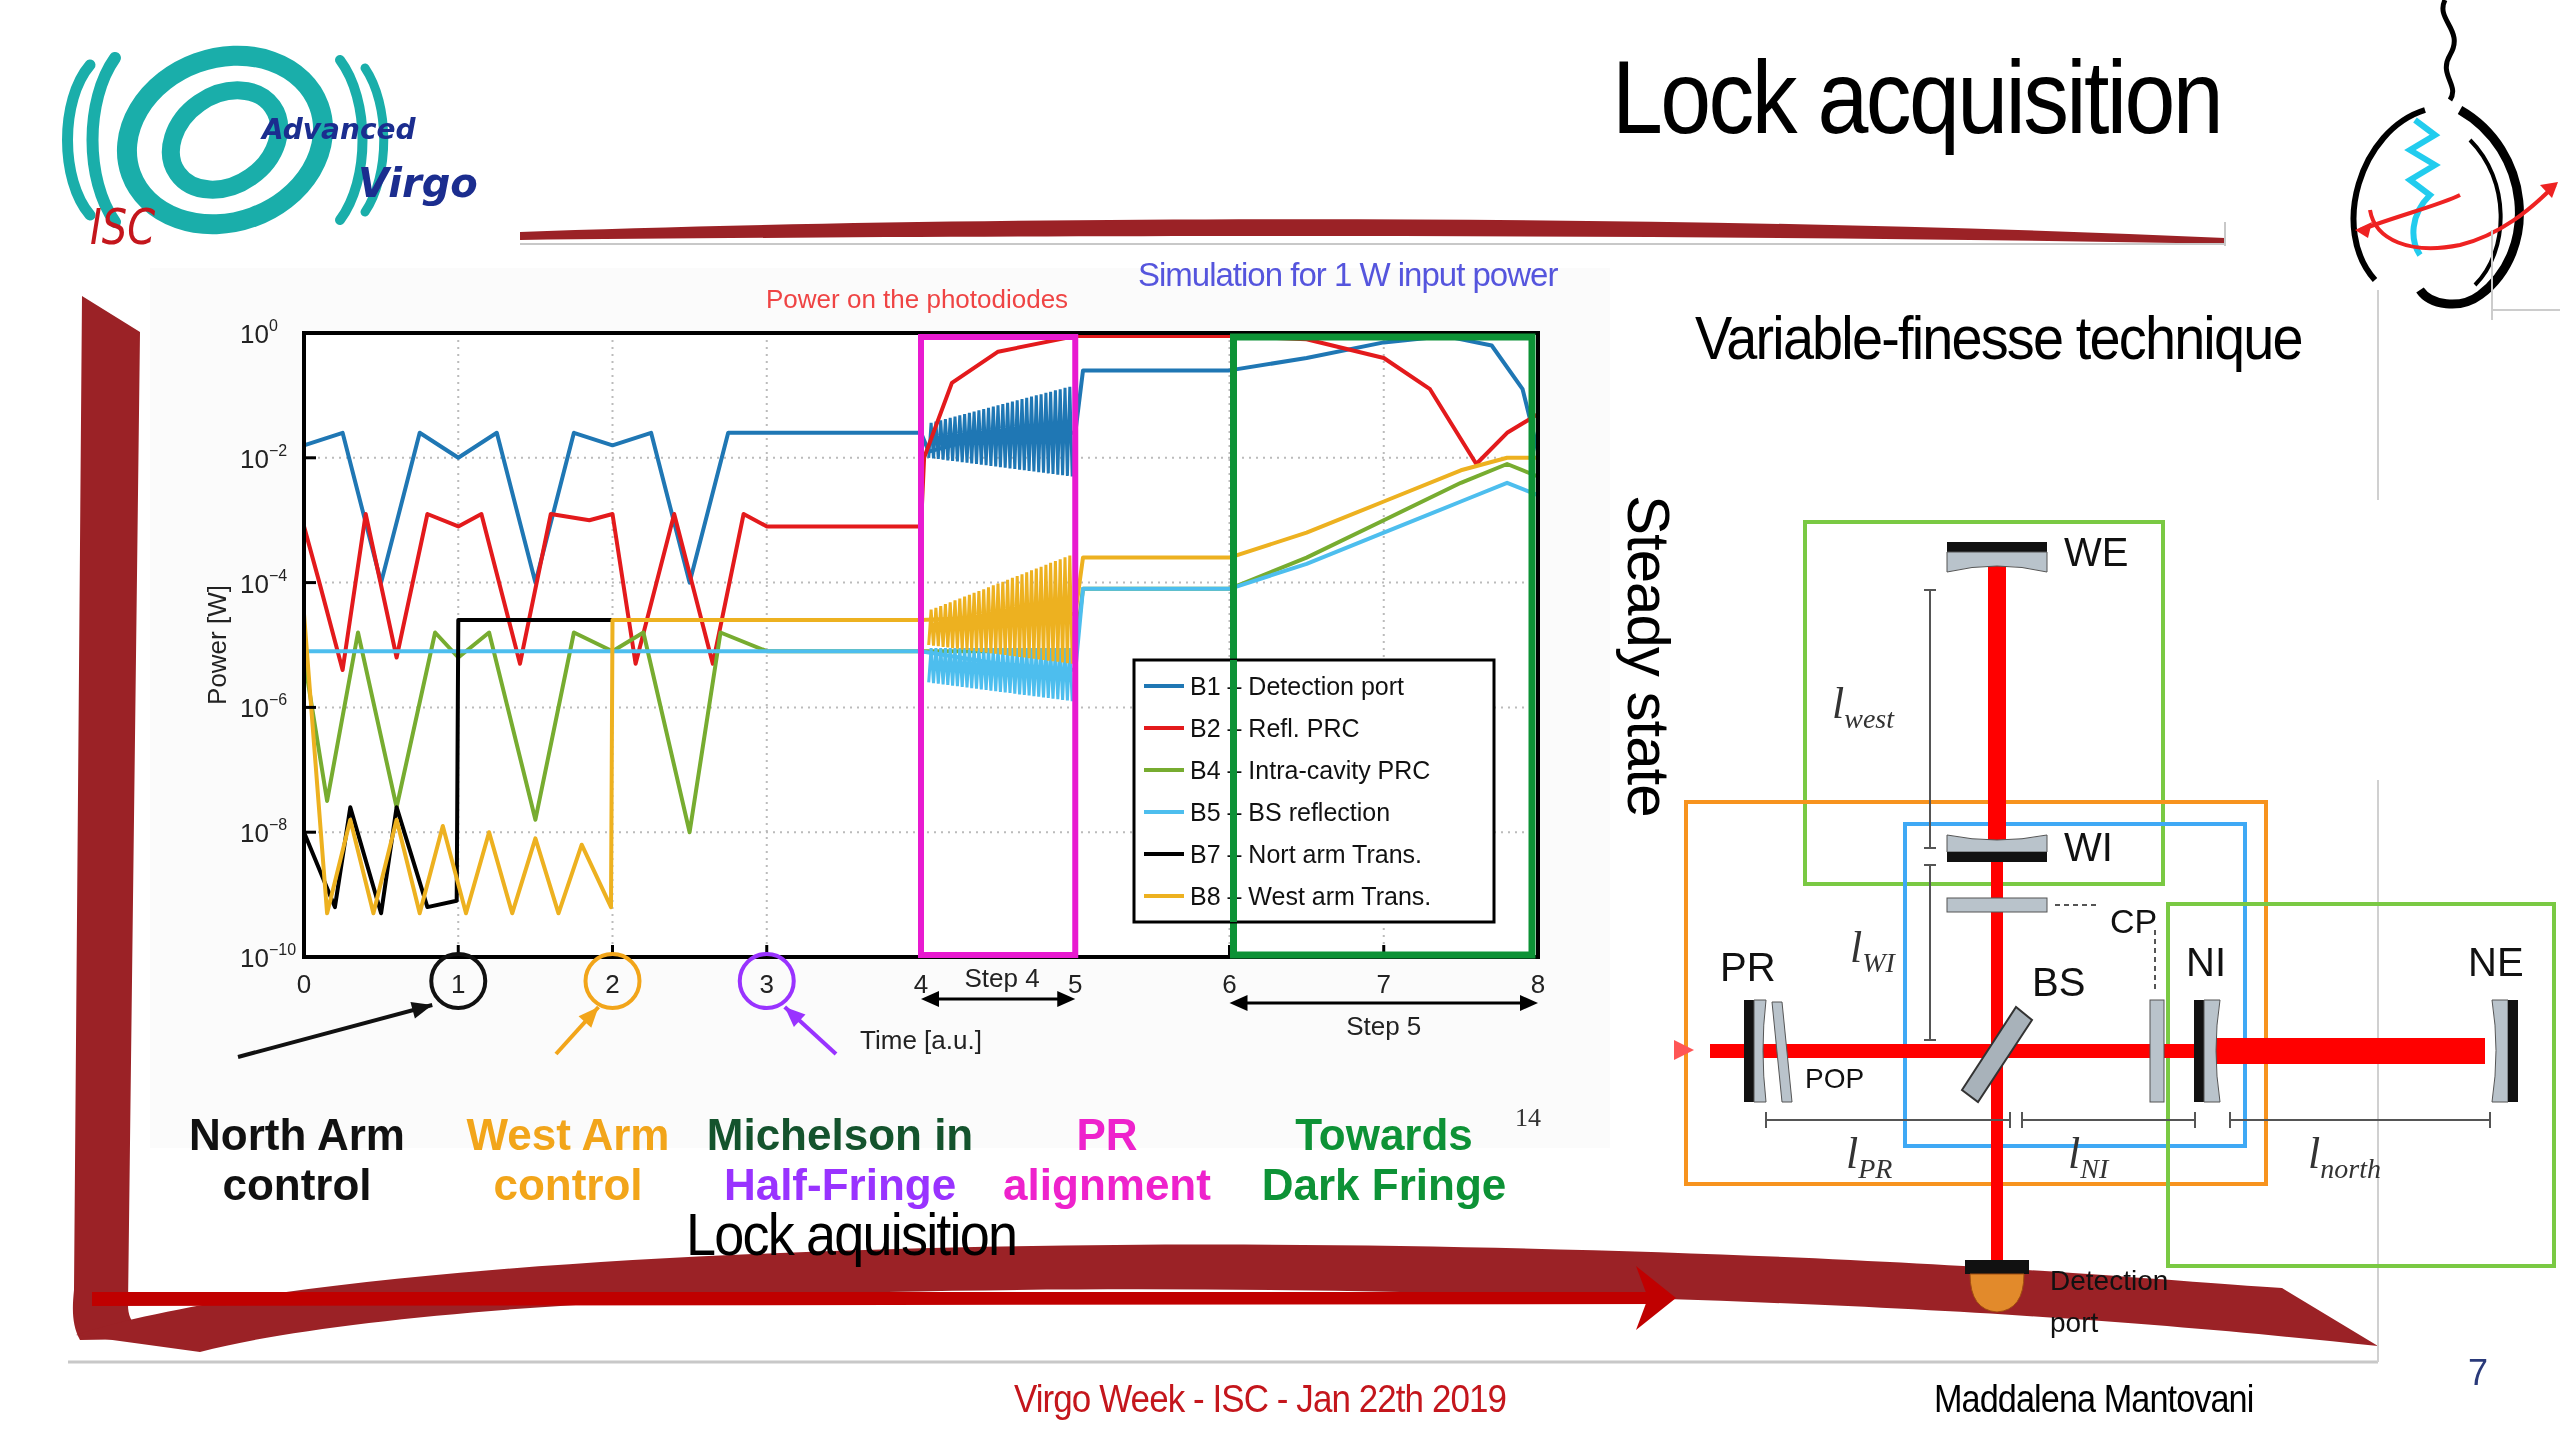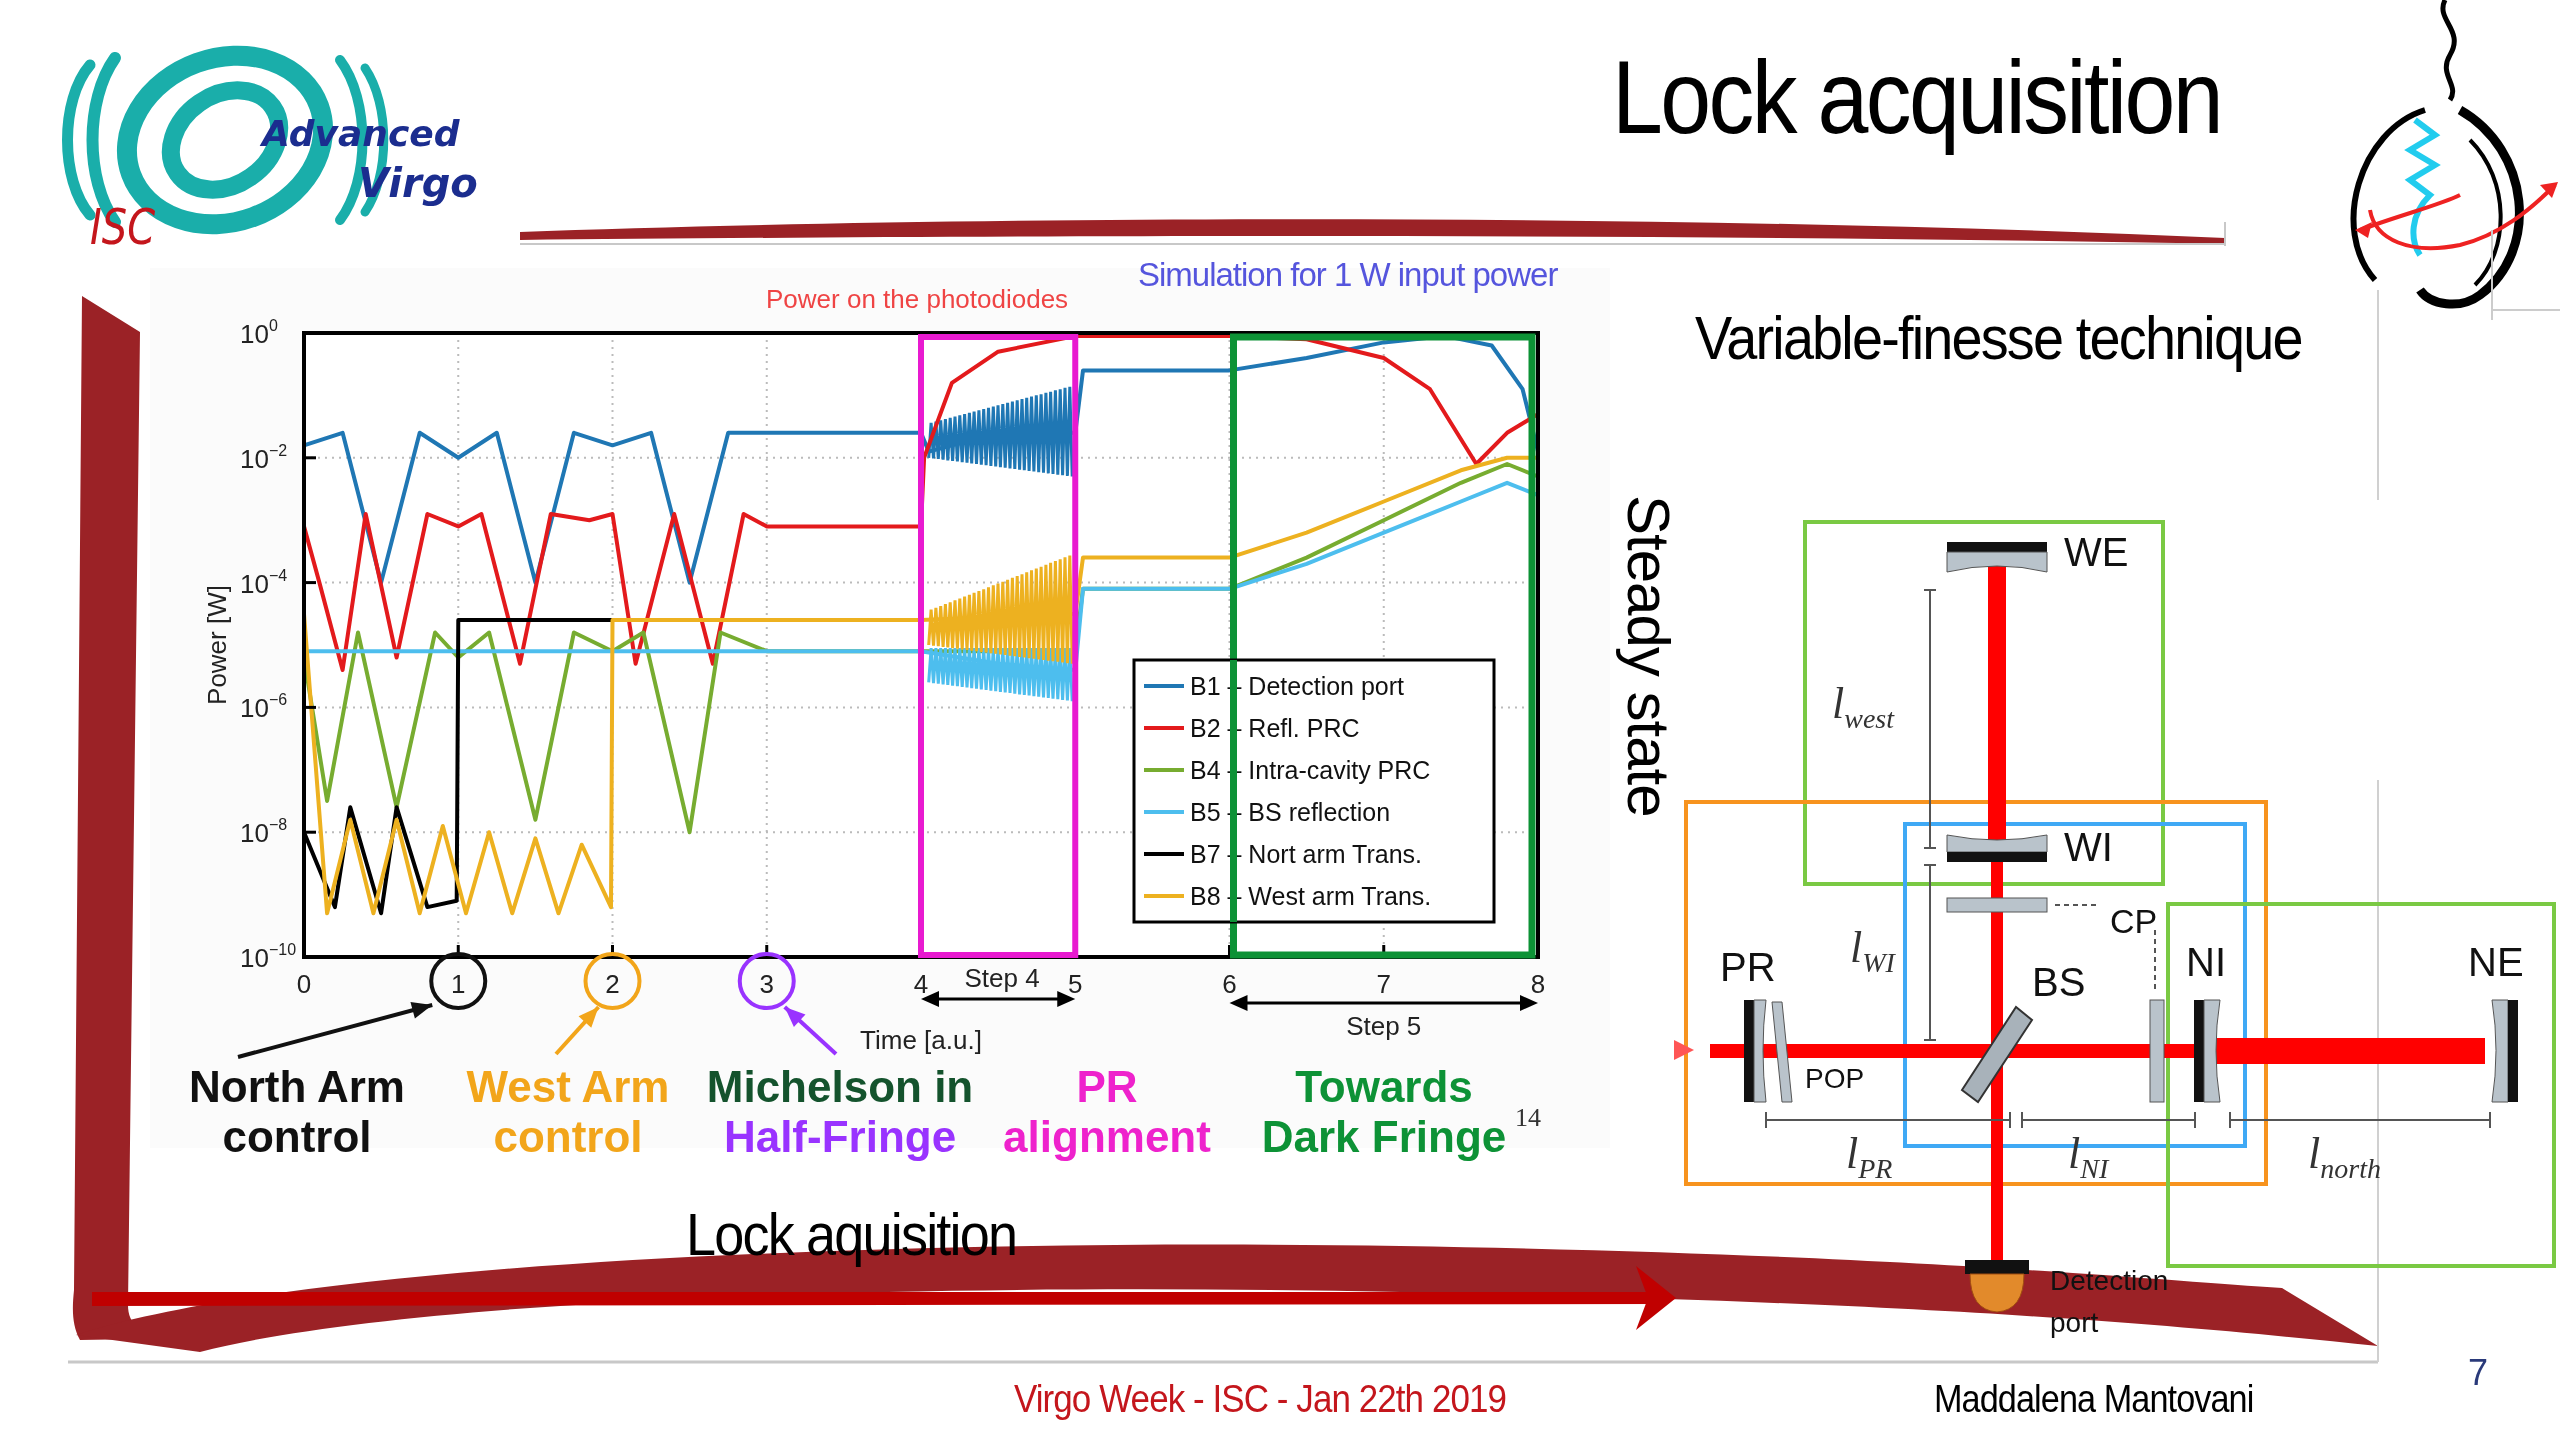--- a/index.html
+++ b/index.html
@@ -1,31 +1,31 @@
 <!DOCTYPE html>
 <html><head>
 <meta charset="utf-8">
 <style>
   html, body { margin:0; padding:0; background:#ffffff; }
   body { width:2560px; height:1440px; position:relative; overflow:hidden; font-family:"Liberation Sans", sans-serif; }
   .abs { position:absolute; }
   #title { left:1612px; top:38px; font-size:104px; color:#000; letter-spacing:-3px; transform:scaleX(0.88); transform-origin:left top; white-space:nowrap; }
-  #logo-text-1 { left:262px; top:113px; font-size:36px; font-style:italic; font-weight:bold; color:#1b2d8f; font-family:"DejaVu Sans", sans-serif; }
+  #logo-text-1 { left:262px; top:113px; font-size:28px; font-style:italic; font-weight:bold; color:#1b2d8f; font-family:"DejaVu Sans", sans-serif; }
   #logo-text-2 { left:358px; top:160px; font-size:40px; font-style:italic; font-weight:bold; color:#1b2d8f; font-family:"DejaVu Sans", sans-serif; }
   #logo-isc { left:90px; top:198px; font-size:50px; font-style:italic; color:#c4161c; font-family:"DejaVu Sans", sans-serif; transform:scaleX(0.8); transform-origin:left top; }
   #panel { left:150px; top:268px; width:1460px; height:880px; background:#fbfbfb; }
   #sim-note { left:1138px; top:256px; font-size:33px; color:#5555dd; letter-spacing:-1px; white-space:nowrap; }
   #chart-title { left:766px; top:284px; font-size:26px; color:#ef4444; white-space:nowrap; }
   #vft { left:1695px; top:302px; font-size:62px; color:#000; letter-spacing:-2px; transform:scaleX(0.9); transform-origin:left top; white-space:nowrap; }
   #steady { left:1614px; top:495px; font-size:60px; color:#000; writing-mode:vertical-rl; white-space:nowrap; letter-spacing:-1px; }
   #lockaq { left:686px; top:1200px; font-size:60px; color:#000; letter-spacing:-2px; transform:scaleX(0.9); transform-origin:left top; white-space:nowrap; }
   #footer-event { left:1014px; top:1378px; font-size:38px; color:#c4161c; white-space:nowrap; letter-spacing:-1px; transform:scaleX(0.92); transform-origin:left top; }
   #footer-author { left:1934px; top:1378px; font-size:38px; color:#000; white-space:nowrap; letter-spacing:-1px; transform:scaleX(0.9); transform-origin:left top; }
   #page-num { left:2468px; top:1352px; font-size:36px; color:#2a3a7a; }
-  .step-label { position:absolute; font-weight:bold; font-size:44px; text-align:center; line-height:50px; white-space:nowrap; transform:translateX(-50%); }
+  .step-label { position:absolute; font-weight:bold; font-size:44px; text-align:center; line-height:50px; white-space:nowrap; transform:translateX(-50%);margin-top:48px; }
   .diag-label { position:absolute; font-size:40px; color:#111; white-space:nowrap; }
   .diag-italic { position:absolute; font-family:"Liberation Serif", serif; font-style:italic; font-size:44px; color:#333; white-space:nowrap; }
   .diag-italic sub { font-size:28px; }
   svg text { font-family:"Liberation Sans", sans-serif; }
 </style>
 </head>
 <body>
 
 <svg class="abs" style="left:0;top:0" width="2560" height="1440" viewBox="0 0 2560 1440">
 

